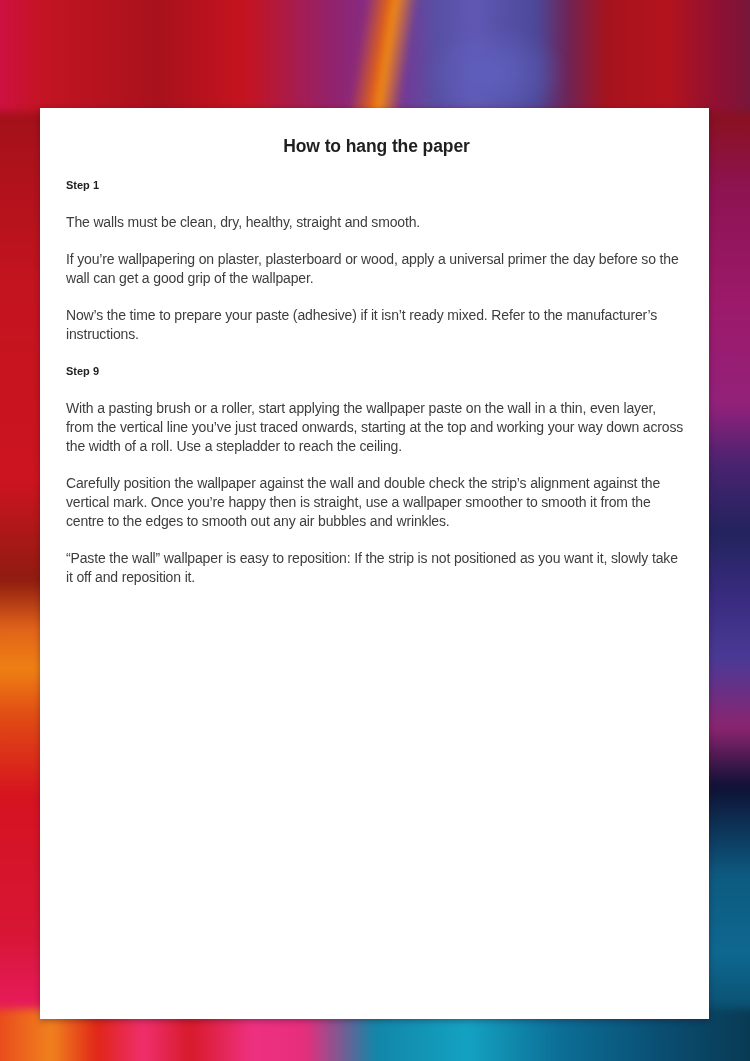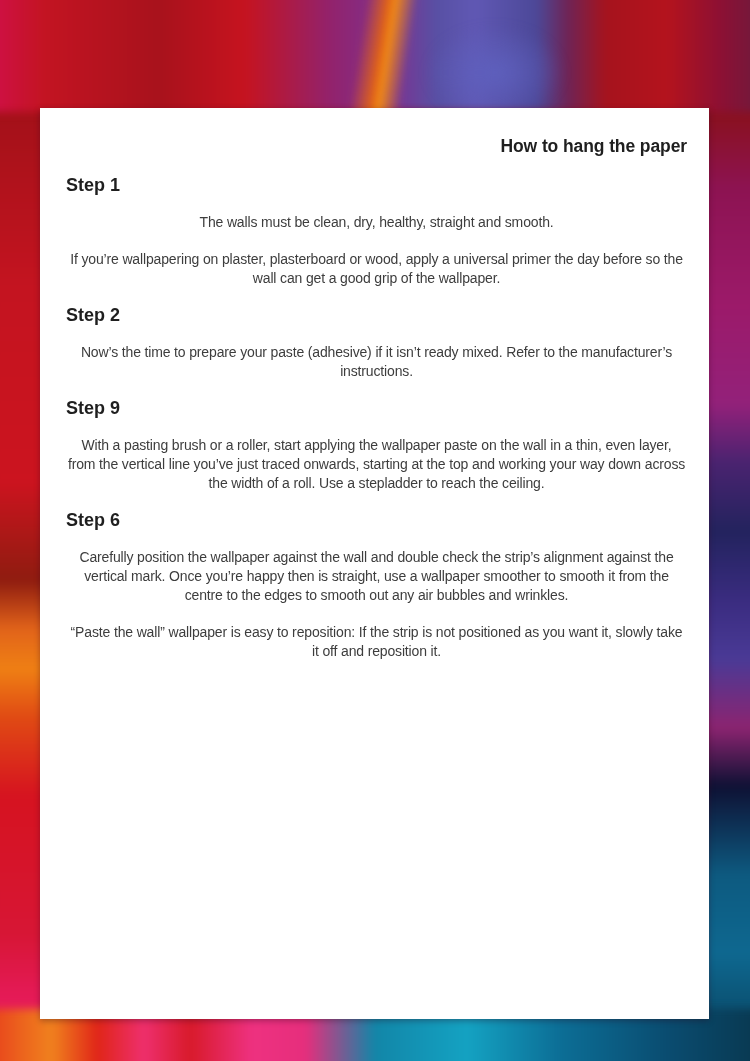--- a/index.html
+++ b/index.html
@@ -57,30 +57,30 @@
   .card {
     position: absolute; z-index: 1;
     left: 40px; top: 108px; width: 669px; height: 911px;
     background: var(--card-bg, #ffffff);
     box-shadow: 0 2px 6px rgba(40, 10, 30, 0.35);
     padding: 26px 22px 0 26px;
     color: var(--body-color, #3d3d3d);
   }
   .card h1 {
     font-size: 17.5px; line-height: 24px; font-weight: 700;
-    text-align: right; color: var(--heading-color, #1f1f1f);
+    text-align: center; color: var(--heading-color, #1f1f1f);
     letter-spacing: -0.1px; margin: 0;
   }
   .card h2 {
-    font-size: 18px; line-height: 19px; font-weight: 700;
+    font-size: 11px; line-height: 19px; font-weight: 700;
     color: var(--heading-color, #1f1f1f); margin: 18px 0;
   }
   .card p {
     font-size: 14px; line-height: 19px; letter-spacing: -0.15px;
-    margin: 18px 0; max-width: 628px; text-align: center;
+    margin: 18px 0; max-width: 628px;
   }
 </style>
 </head>
 <body>
 
 <div class="backdrop">
   <div class="band band-left"></div>
   <div class="band band-right"></div>
   <div class="band band-bottom"></div>
   <div class="band band-top"></div>
@@ -91,29 +91,27 @@
 <main class="card">
   <h1>How to hang the paper</h1>
 
   <section>
     <h2>Step 1</h2>
     <p>The walls must be clean, dry, healthy, straight and smooth.</p>
     <p>If you’re wallpapering on plaster, plasterboard or wood, apply a universal primer the day before so the wall can get a good grip of the wallpaper.</p>
   </section>
 
   <section>
-    <h2>Step 2</h2>
     <p>Now’s the time to prepare your paste (adhesive) if it isn’t ready mixed. Refer to the manufacturer’s instructions.</p>
   </section>
 
   <section>
     <h2>Step 9</h2>
     <p>With a pasting brush or a roller, start applying the wallpaper paste on the wall in a thin, even layer, from the vertical line you’ve just traced onwards, starting at the top and working your way down across the width of a roll. Use a stepladder to reach the ceiling.</p>
   </section>
 
   <section>
-    <h2>Step 6</h2>
     <p>Carefully position the wallpaper against the wall and double check the strip’s alignment against the vertical mark. Once you’re happy then is straight, use a wallpaper smoother to smooth it from the centre to the edges to smooth out any air bubbles and wrinkles.</p>
     <p>“Paste the wall” wallpaper is easy to reposition: If the strip is not positioned as you want it, slowly take it off and reposition it.</p>
   </section>
 
 
 </main>
 
 </body></html>

